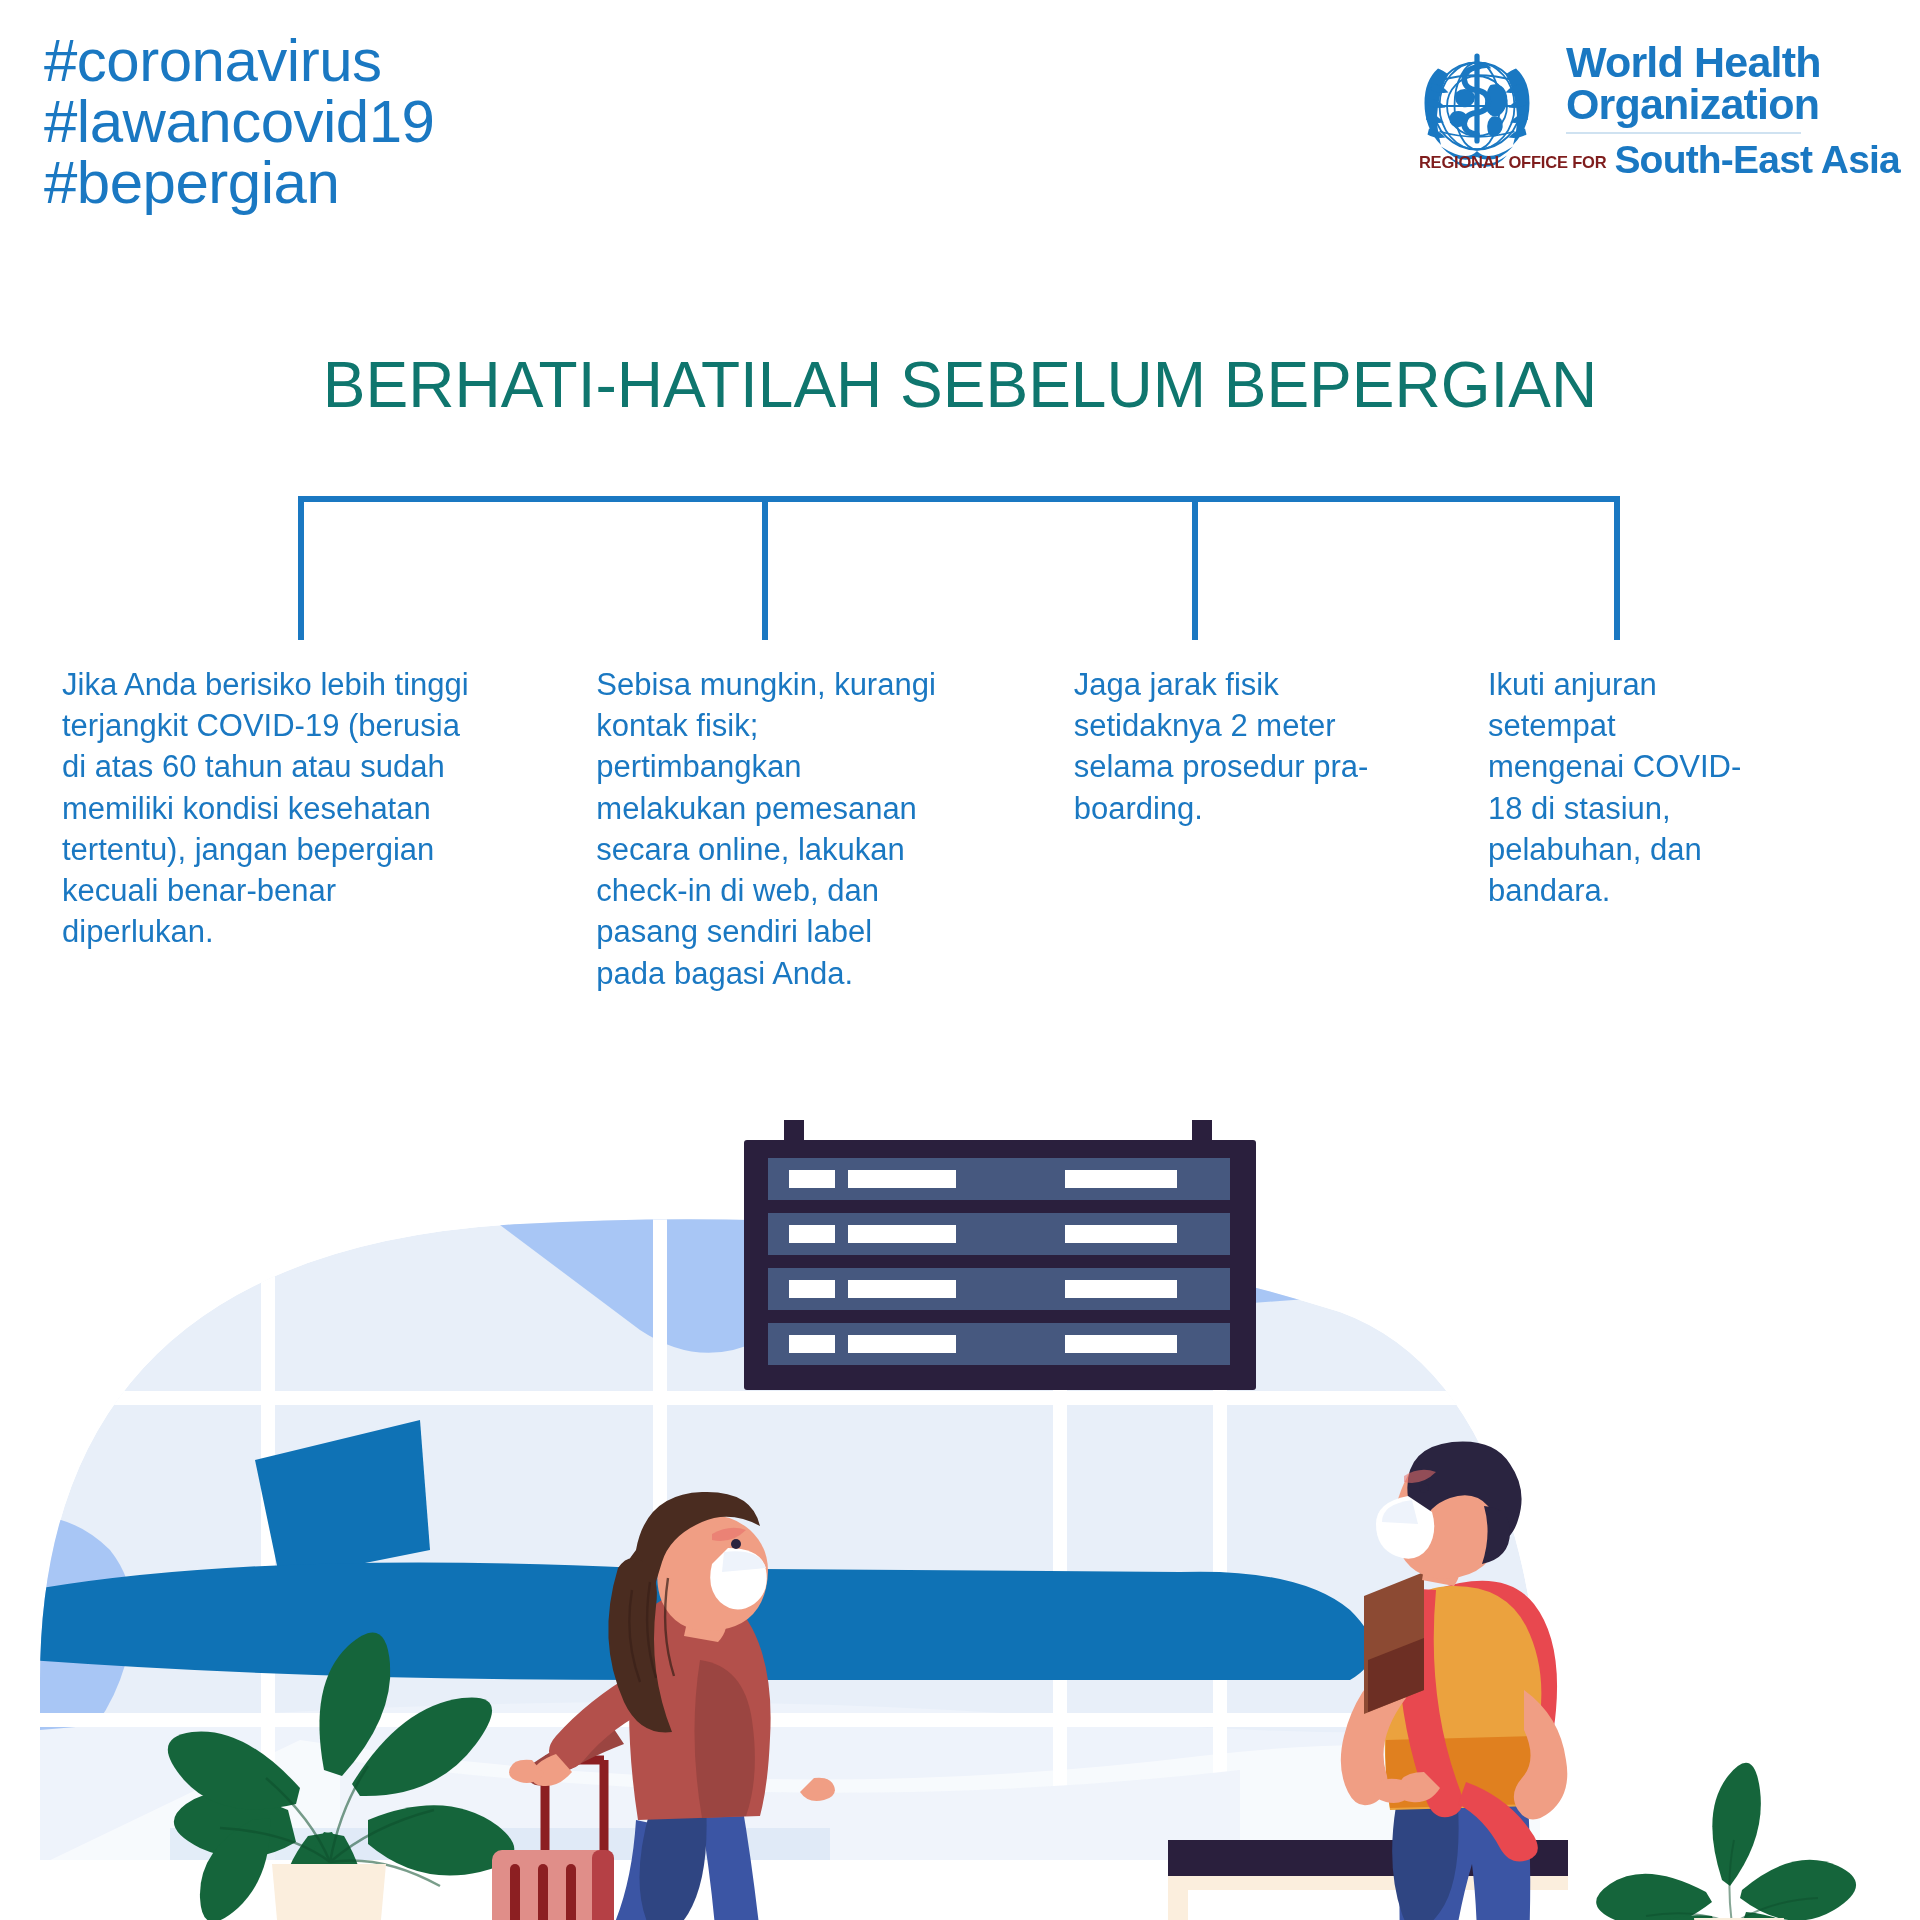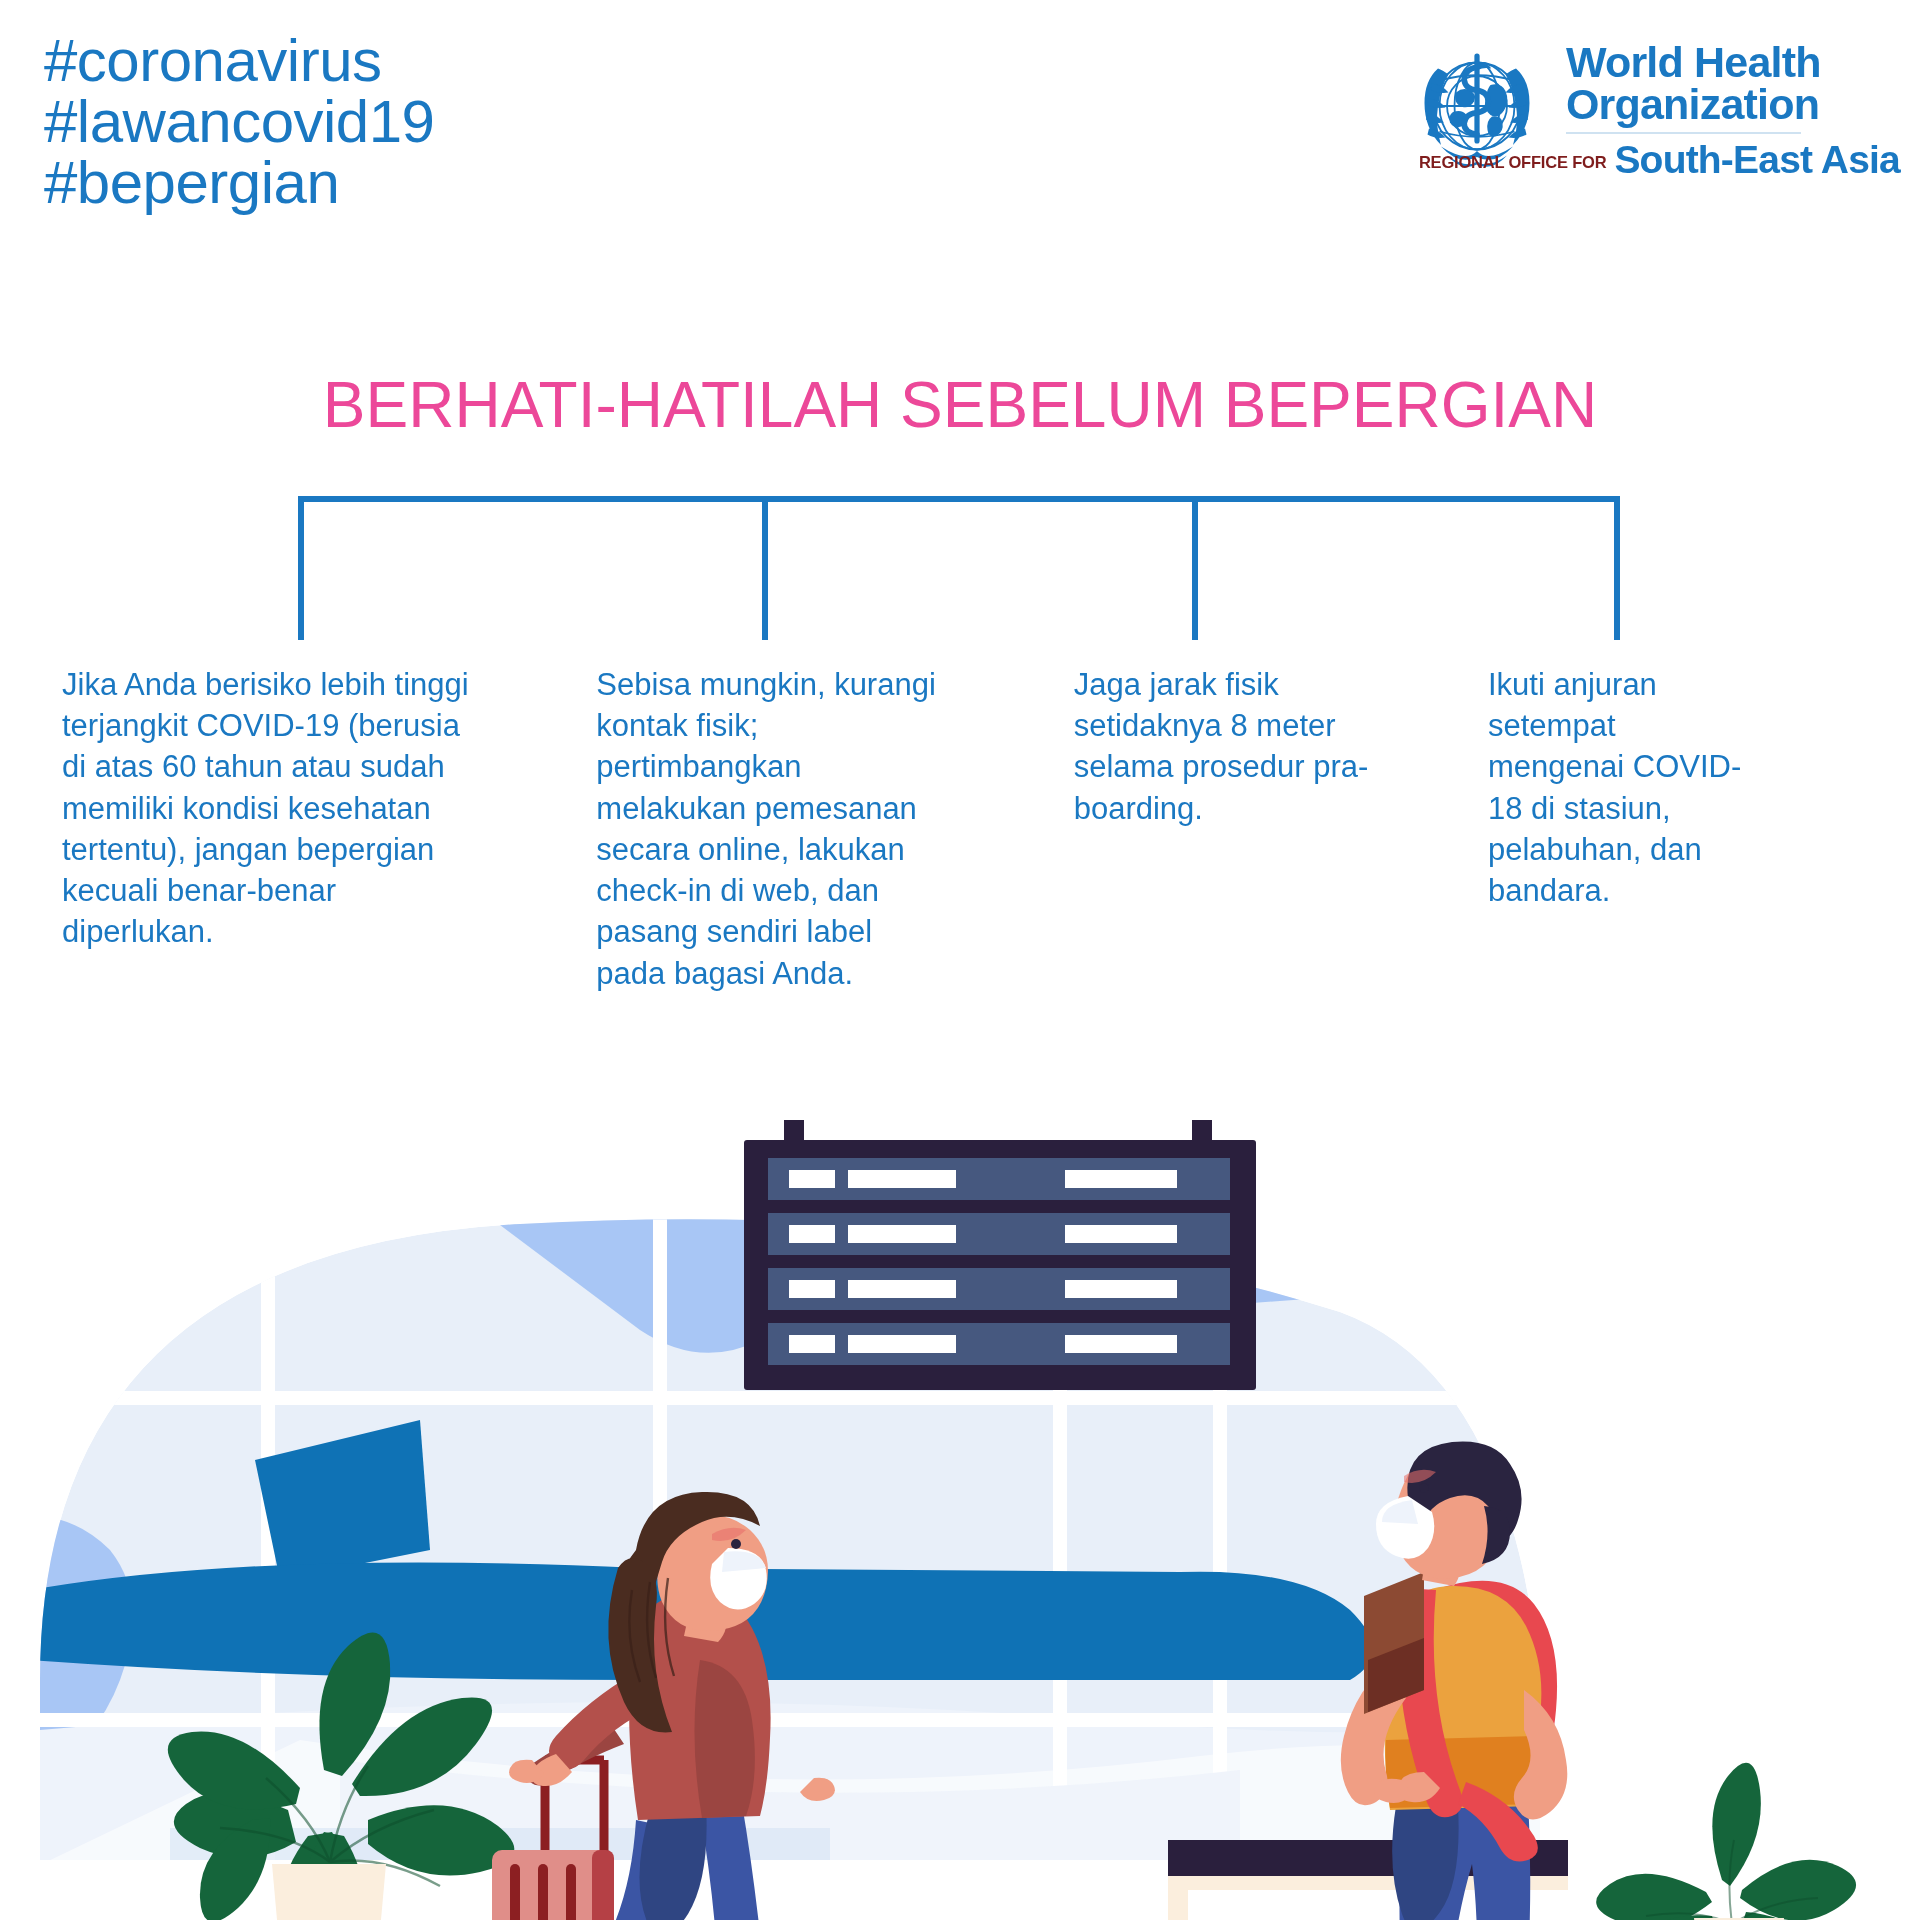--- a/index.html
+++ b/index.html
@@ -36,22 +36,22 @@
     color:#7f1d1d;white-space:nowrap;padding-bottom:7px;
     margin-left:-147px;
   }
   #who-region{
     font-size:39px;font-weight:bold;letter-spacing:-0.8px;
     color:#1a78c2;margin-left:8px;line-height:1;
   }
 
   
   #headline{
-    position:absolute;left:0;right:0;top:368px;text-align:center;
-    font-size:64px;font-weight:400;color:#ec4899;letter-spacing:0px;
+    position:absolute;left:0;right:0;top:348px;text-align:center;
+    font-size:64px;font-weight:400;color:#0f766e;letter-spacing:0px;
   }
 
   
   #bracket{position:absolute;left:0;top:480px;width:1920px;height:160px;}
 
   
   #columns{
     position:absolute;left:62px;top:664px;width:1796px;
     display:flex;justify-content:space-between;align-items:flex-start;
   }
@@ -133,21 +133,21 @@
     <rect x="298" y="16" width="1322" height="6" fill="#1a78c2"></rect>
     <rect x="298" y="16" width="6" height="150" fill="#1a78c2"></rect>
     <rect x="762" y="16" width="6" height="150" fill="#1a78c2"></rect>
     <rect x="1192" y="16" width="6" height="150" fill="#1a78c2"></rect>
     <rect x="1614" y="16" width="6" height="150" fill="#1a78c2"></rect>
   </svg>
 
   <div id="columns">
     <div class="col col-0">Jika Anda berisiko lebih tinggi terjangkit COVID-19 (berusia di atas 60 tahun atau sudah memiliki kondisi kesehatan tertentu), jangan bepergian kecuali benar-benar diperlukan.</div>
     <div class="col col-1">Sebisa mungkin, kurangi kontak fisik; pertimbangkan melakukan pemesanan secara online, lakukan check-in di web, dan pasang sendiri label pada bagasi Anda.</div>
-    <div class="col col-2">Jaga jarak fisik setidaknya 8 meter selama prosedur pra-boarding.</div>
+    <div class="col col-2">Jaga jarak fisik setidaknya 2 meter selama prosedur pra-boarding.</div>
     <div class="col col-3">Ikuti anjuran setempat mengenai COVID-18 di stasiun, pelabuhan, dan bandara.</div>
   </div>
 
   <svg id="illustration" viewBox="0 0 1920 800" preserveAspectRatio="none">
 
     <defs>
       <clipPath id="archClip">
         <path d="M60 520 Q60 120 500 96 Q960 70 1320 180 Q1500 240 1530 520 L1530 800 L60 800 Z"></path>
       </clipPath>
       <clipPath id="wallClip">

